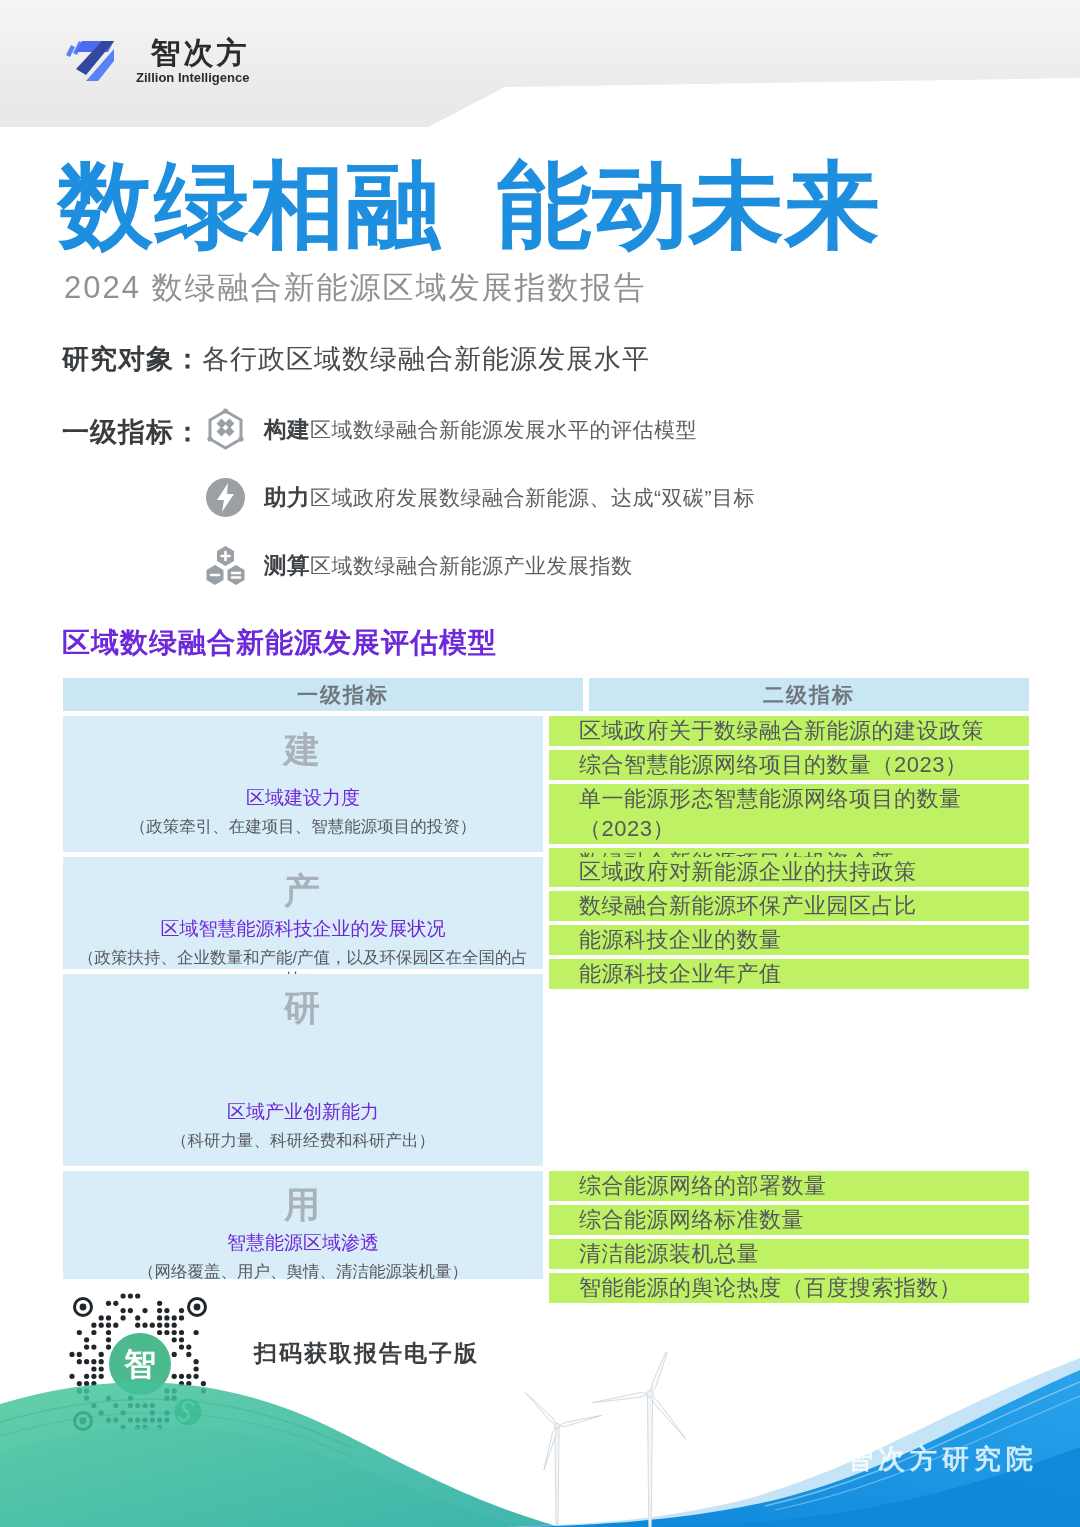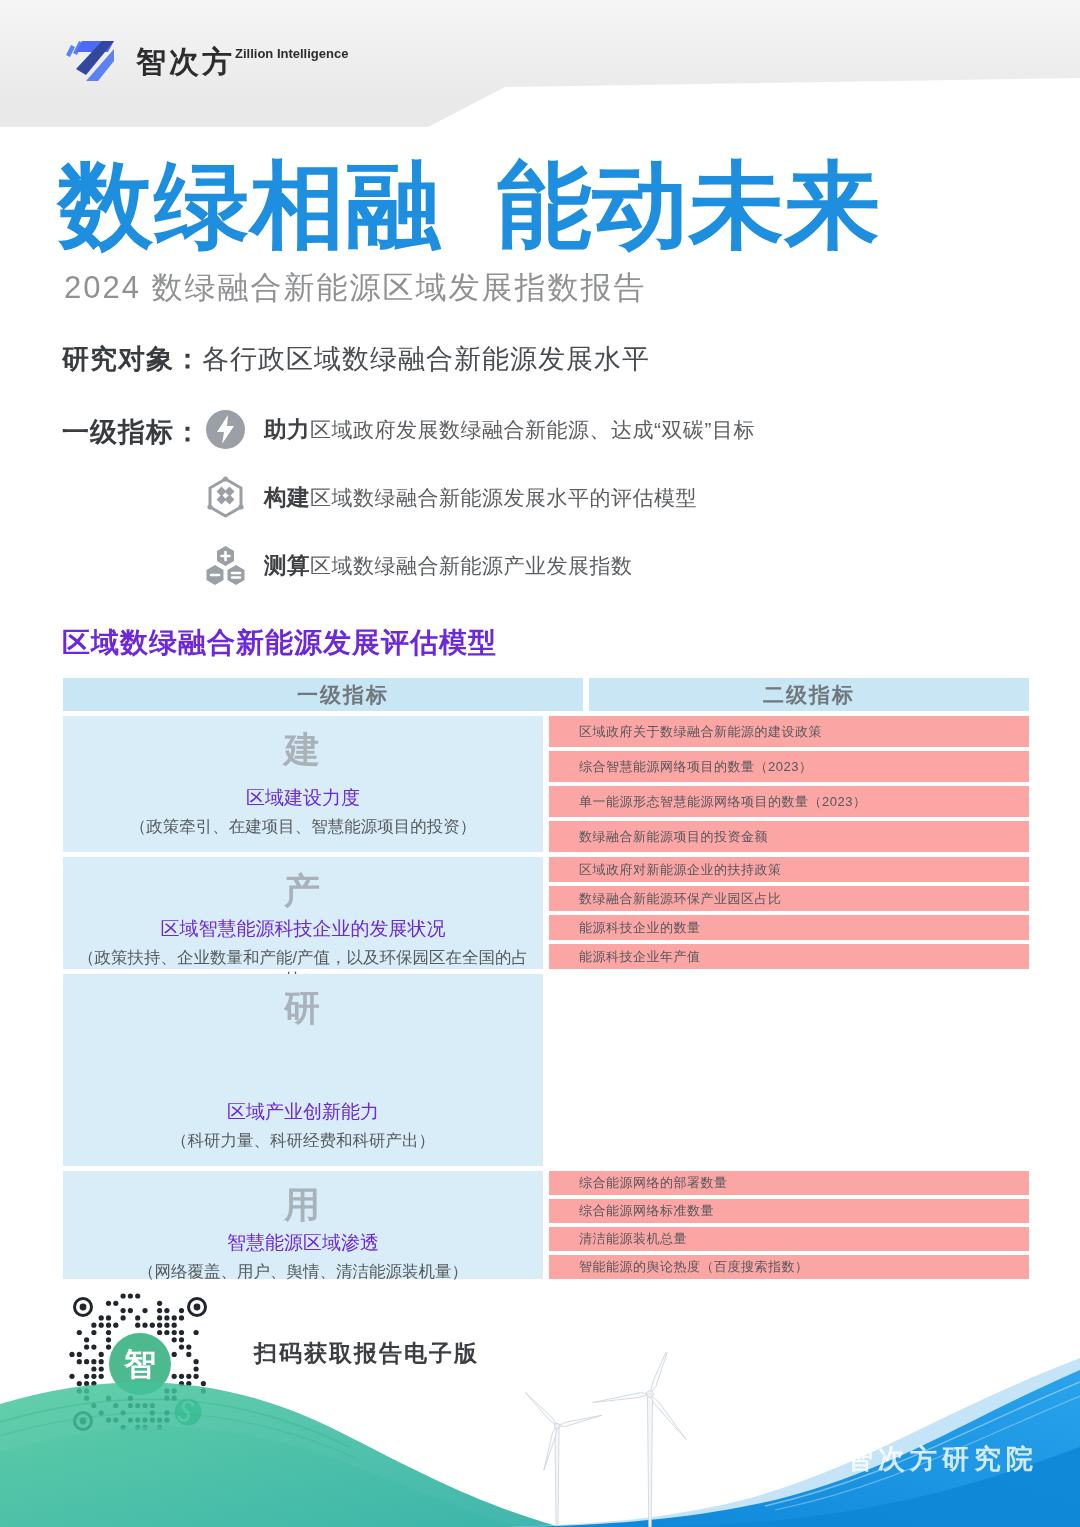--- a/index.html
+++ b/index.html
@@ -6,21 +6,21 @@
   .page{position:relative;width:1080px;height:1527px;background:#ffffff;overflow:hidden;
         font-family:"Liberation Sans",sans-serif;}
 
   
   .header-band{position:absolute;top:0;left:0;width:1080px;height:127px;
     background:linear-gradient(180deg,#f5f5f5 0%,#e9e9ea 80%);
     clip-path:polygon(0 0,1080px 0,1080px 78px,505px 87px,428px 127px,0 127px);}
 
   
   .logo{position:absolute;left:62px;top:33px;display:flex;align-items:center;gap:12px;}
-  .logo-text{display:flex;flex-direction:row;line-height:1.1;text-align:right;}
+  .logo-text{display:flex;flex-direction:column;line-height:1.1;text-align:right;}
   .brand-name{font-size:30px;font-weight:bold;color:#2c2c2e;letter-spacing:3px;}
   .brand-sub{font-size:13px;font-weight:bold;color:#2c2c2e;margin-top:2px;}
 
   
   .hero-title{position:absolute;left:58px;top:158px;font-size:95px;line-height:1;
     font-weight:900;color:#1e8ede;white-space:pre;letter-spacing:1px;}
   .hero-subtitle{position:absolute;left:64px;top:267px;font-size:31px;color:#8f9193;letter-spacing:2px;}
 
   
   .subject{position:absolute;left:62px;top:341px;font-size:27px;color:#4a4d50;letter-spacing:1px;}
@@ -43,22 +43,22 @@
     display:flex;align-items:center;justify-content:center;letter-spacing:2px;}
   .t-hcell.c-left{width:480px;padding-left:40px;}
   .t-hcell.c-right{flex:1;}
   .group-row{display:flex;gap:6px;margin-bottom:5px;}
   .g-left{width:480px;background:#d9edf8;display:flex;flex-direction:column;align-items:center;text-align:center;}
   .g-letter{font-size:36px;font-weight:bold;color:#a9b2ba;margin-top:10px;letter-spacing:2px;}
   .g-spacer{flex:1;}
   .g-name{font-size:19px;color:#6d28d9;margin-bottom:5px;}
   .g-detail{font-size:16.5px;color:#565a5e;margin-bottom:14px;padding:0 8px;}
   .g-right{flex:1;display:flex;flex-direction:column;gap:4px;}
-  .ind-row{flex:1;background:#fca5a5;display:flex;align-items:center;padding-left:30px;
-    font-size:13px;color:#54585c;letter-spacing:.5px;}
+  .ind-row{flex:1;background:#bef264;display:flex;align-items:center;padding-left:30px;
+    font-size:22px;color:#54585c;letter-spacing:.5px;}
 
   
   .qr-area{position:absolute;left:64px;top:1288px;display:flex;align-items:flex-start;}
   .qr-caption{margin-left:38px;margin-top:50px;font-size:23px;font-weight:bold;color:#3c3f42;letter-spacing:2px;}
   .waves{position:absolute;left:0;bottom:0;width:1080px;height:175px;}
   .watermark{position:absolute;left:846px;top:1441px;font-size:27px;font-weight:bold;
     color:rgba(255,255,255,.8);letter-spacing:5px;}
 </style>
 </head>
 <body>
@@ -85,44 +85,44 @@
   <div class="hero-title">数绿相融  能动未来</div>
   <div class="hero-subtitle">2024 数绿融合新能源区域发展指数报告</div>
 
   <div class="subject">
     <span class="label-strong">研究对象：</span><span>各行政区域数绿融合新能源发展水平</span>
   </div>
 
   <div class="purpose">
     <div class="purpose-label">一级指标：</div>
     <div class="purpose-items">
-    <div class="p-item">
-      <span class="p-icon"><svg width="47" height="47" viewBox="0 0 47 47">
-     <circle cx="23.5" cy="23.5" r="19.5" fill="#9aa0a5"></circle>
-     <polygon points="26,9 15,26 22,26 20,38 32,20 25,20" fill="#ffffff"></polygon>
-            </svg></span>
-      <span class="p-text"><b class="p-lead">助力</b><span>区域政府发展数绿融合新能源、达成“双碳”目标</span></span>
-    </div>
-
     <div class="p-item">
       <span class="p-icon"><svg width="47" height="47" viewBox="0 0 47 47">
      <g fill="none" stroke="#9aa0a5" stroke-width="3">
        <polygon points="23.5,5 39,14 39,33 23.5,42 8,33 8,14"></polygon>
      </g>
      <g fill="#9aa0a5">
        <rect x="16" y="14" width="7" height="7" transform="rotate(45 19.5 17.5)"></rect>
        <rect x="24" y="14" width="7" height="7" transform="rotate(45 27.5 17.5)"></rect>
        <rect x="16" y="22" width="7" height="7" transform="rotate(45 19.5 25.5)"></rect>
        <rect x="24" y="22" width="7" height="7" transform="rotate(45 27.5 25.5)"></rect>
        <circle cx="23.5" cy="5" r="2.6"></circle>
                 <circle cx="39" cy="33" r="2.6"></circle>
                 <circle cx="8" cy="33" r="2.6"></circle>
      </g>
             </svg></span>
       <span class="p-text"><b class="p-lead">构建</b><span>区域数绿融合新能源发展水平的评估模型</span></span>
+    </div>
+
+    <div class="p-item">
+      <span class="p-icon"><svg width="47" height="47" viewBox="0 0 47 47">
+     <circle cx="23.5" cy="23.5" r="19.5" fill="#9aa0a5"></circle>
+     <polygon points="26,9 15,26 22,26 20,38 32,20 25,20" fill="#ffffff"></polygon>
+            </svg></span>
+      <span class="p-text"><b class="p-lead">助力</b><span>区域政府发展数绿融合新能源、达成“双碳”目标</span></span>
     </div>
 
     <div class="p-item">
       <span class="p-icon"><svg width="47" height="47" viewBox="0 0 47 47">
      <g fill="#9aa0a5">
        <polygon points="23.5,4 32,9 32,19 23.5,24 15,19 15,9"></polygon>
        <polygon points="13,23 21.5,28 21.5,38 13,43 4.5,38 4.5,28"></polygon>
        <polygon points="34,23 42.5,28 42.5,38 34,43 25.5,38 25.5,28"></polygon>
      </g>
      <g stroke="#ffffff" stroke-width="2.6" stroke-linecap="round">

